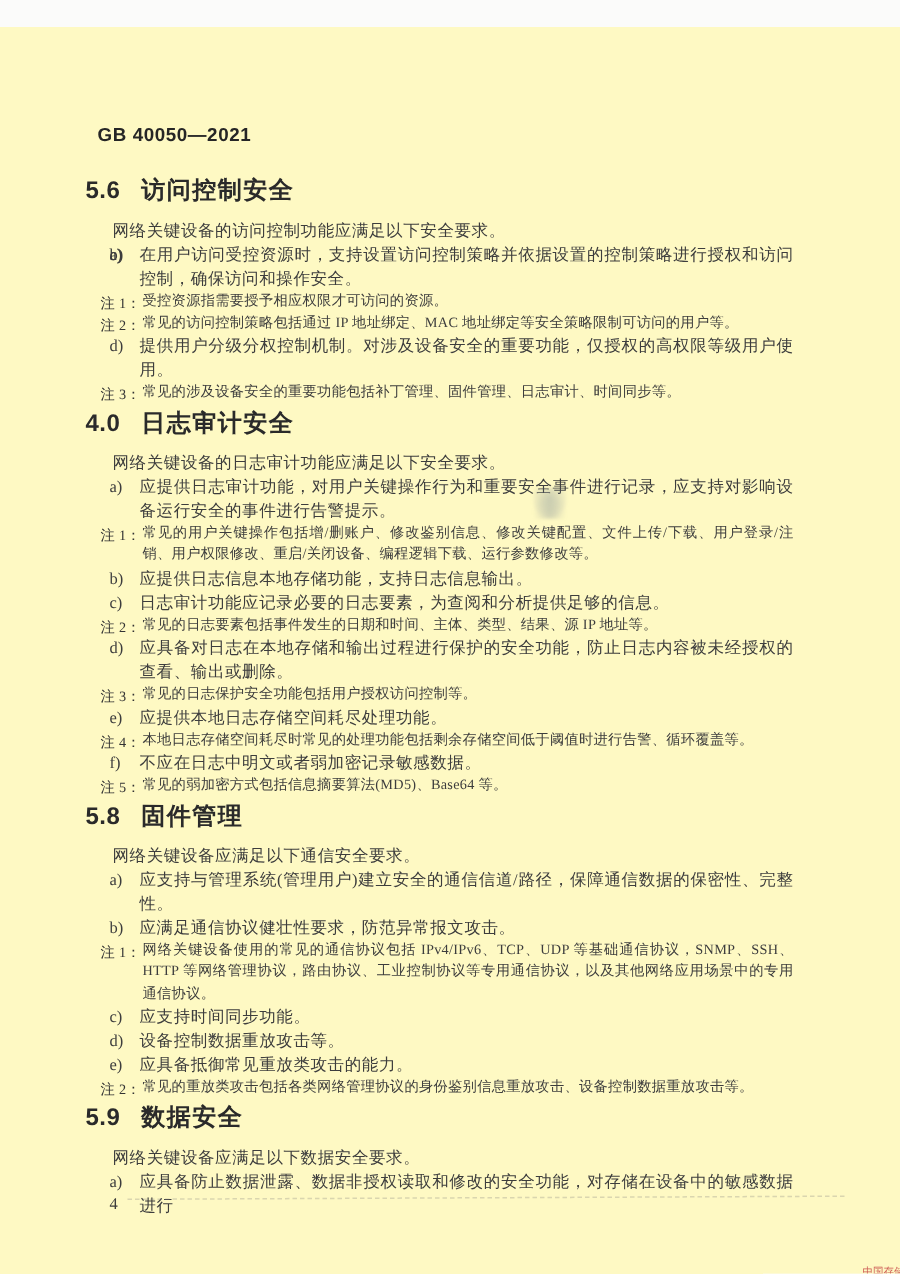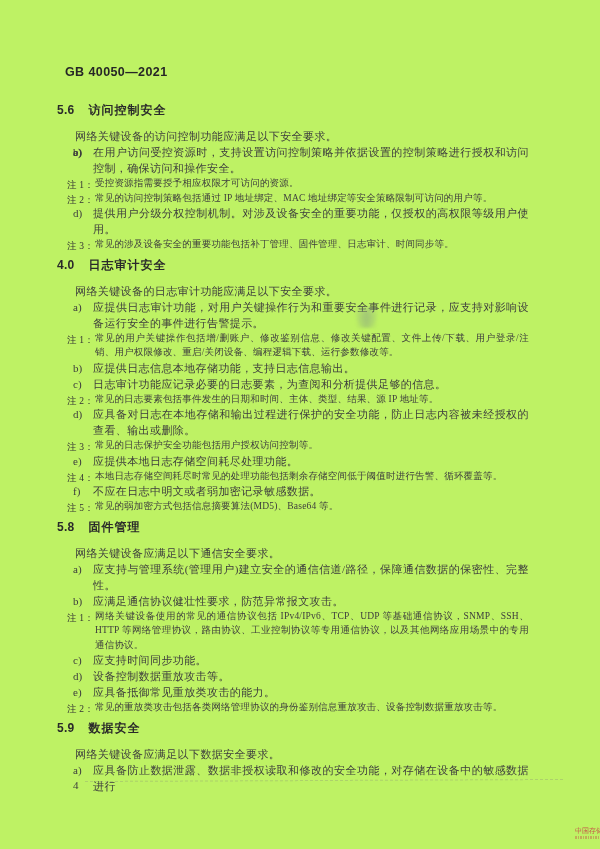--- a/index.html
+++ b/index.html
@@ -3,33 +3,33 @@
 <meta charset="utf-8">
 <style>
   html,body{margin:0;padding:0;}
   body{
     width:600px;height:849px;overflow:hidden;
     background:#fbfbfa;
     font-family:"Liberation Serif","DejaVu Serif",serif;
     color:#3d3d3d;
     position:relative;
   }
-  .page{position:absolute;inset:0;background:#bef264;}
+  .page{position:absolute;inset:0;background:#fef9c3;margin-top:18px;}
   .content{position:absolute;left:57px;top:66px;width:472px;}
   .doc-header{
     margin-left:8px;
     font-family:"Liberation Sans","DejaVu Sans",sans-serif;
     font-weight:bold;font-size:12.5px;line-height:13px;color:#262626;
     letter-spacing:0.4px;
   }
   section{display:block;}
   .sec-head{
     display:flex;gap:14px;align-items:baseline;
     font-family:"Liberation Sans","DejaVu Sans",sans-serif;
-    font-weight:bold;font-size:12px;line-height:14px;color:#2a2a2a;
+    font-weight:bold;font-size:16px;line-height:14px;color:#2a2a2a;
     margin:6px 0 11px 0;
   }
   .sec-head.first{margin-top:24px;}
   .sec-num{letter-spacing:0.3px;}
   .sec-title{letter-spacing:1px;}
   .intro{
     margin:0 0 0 18px;
     font-size:11px;line-height:16px;
     letter-spacing:0.4px;
   }

